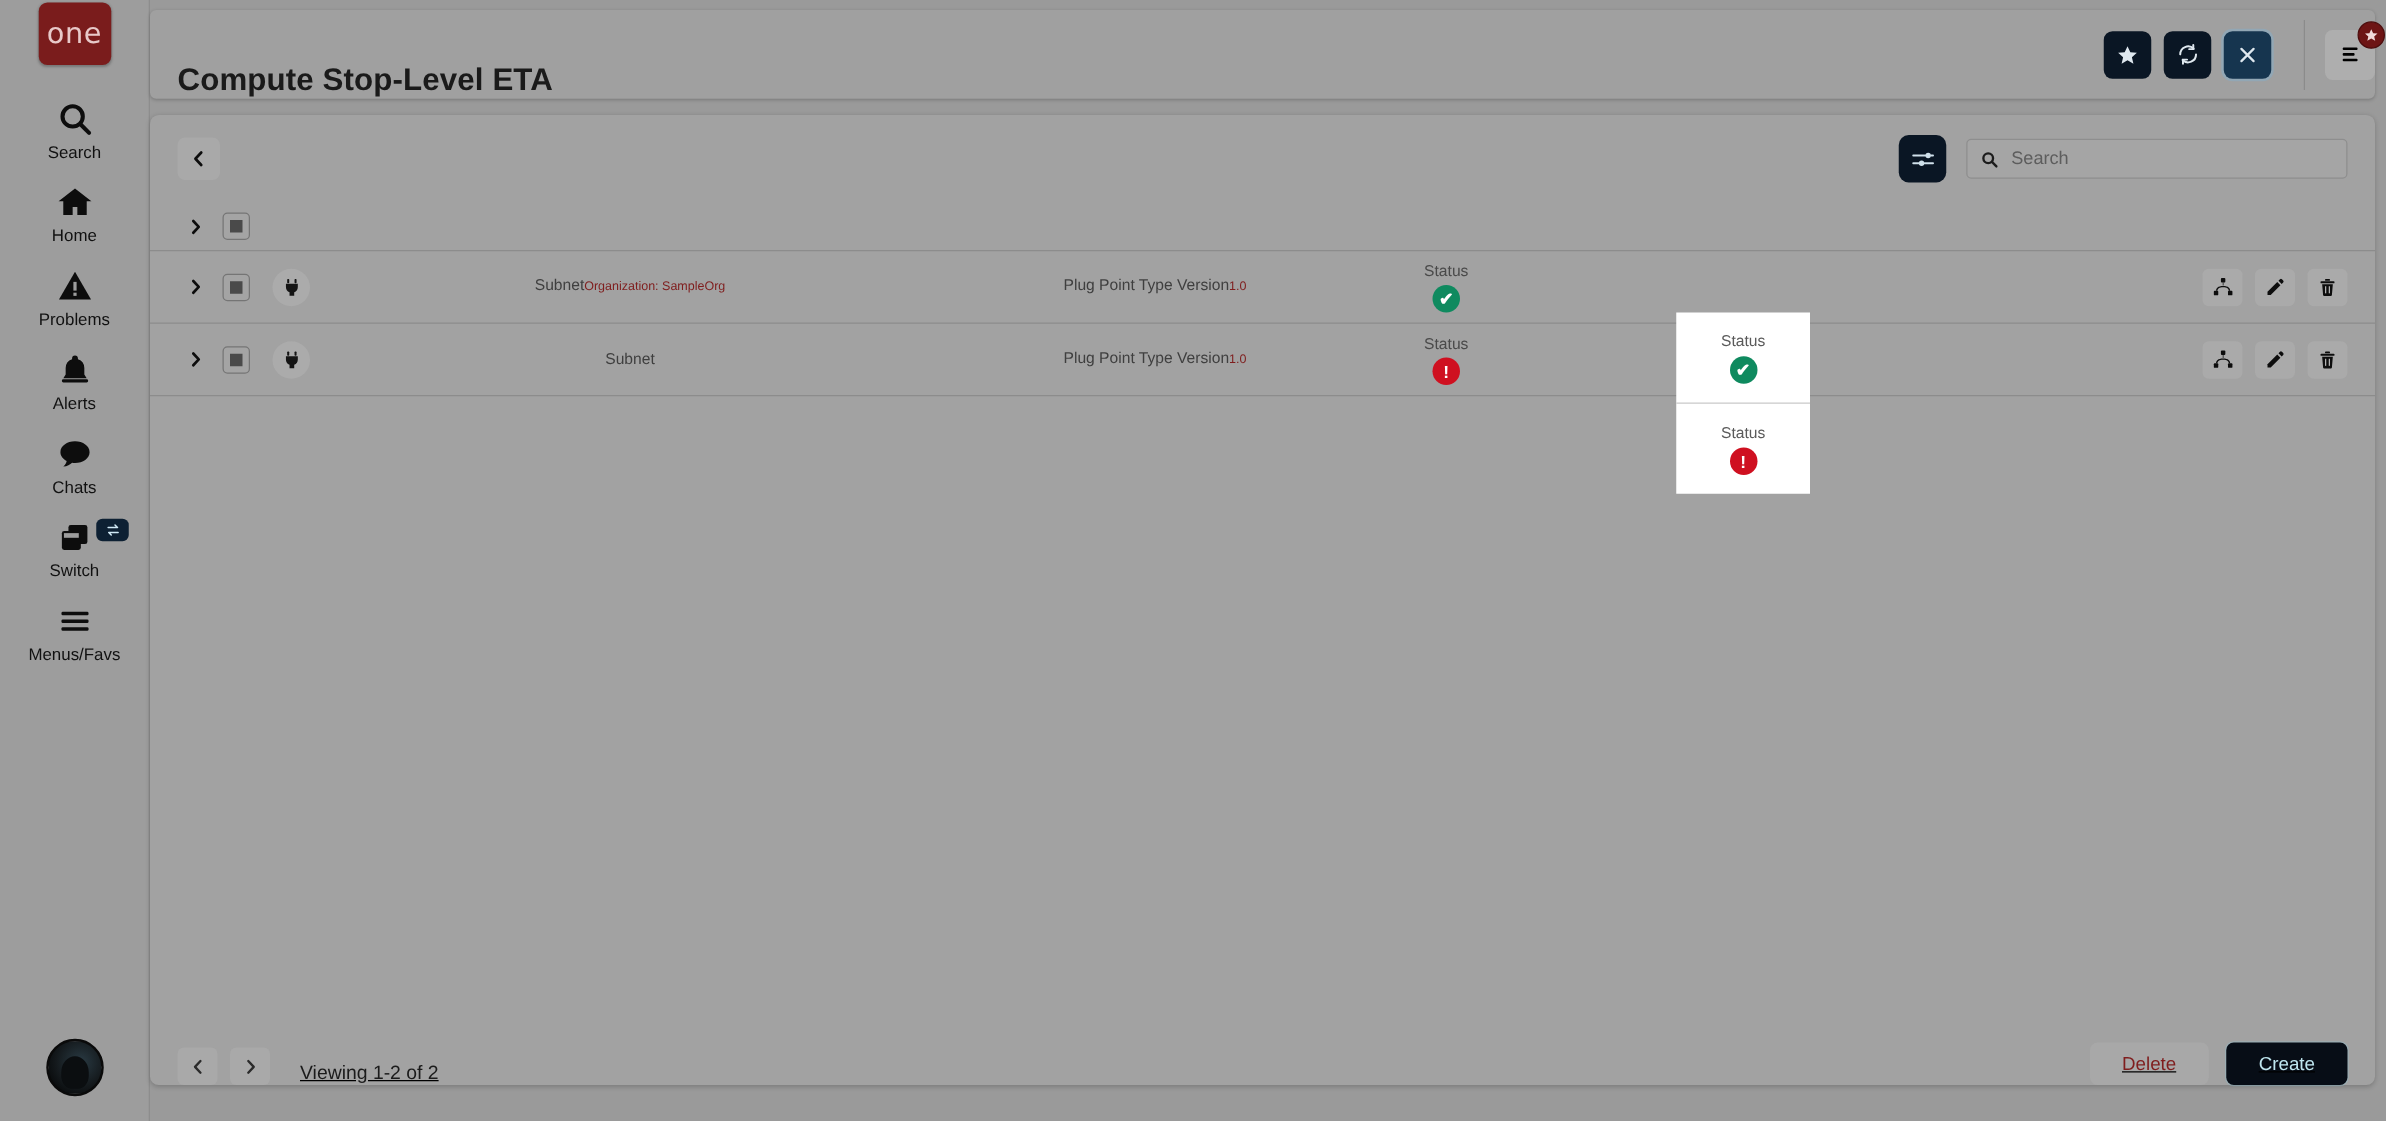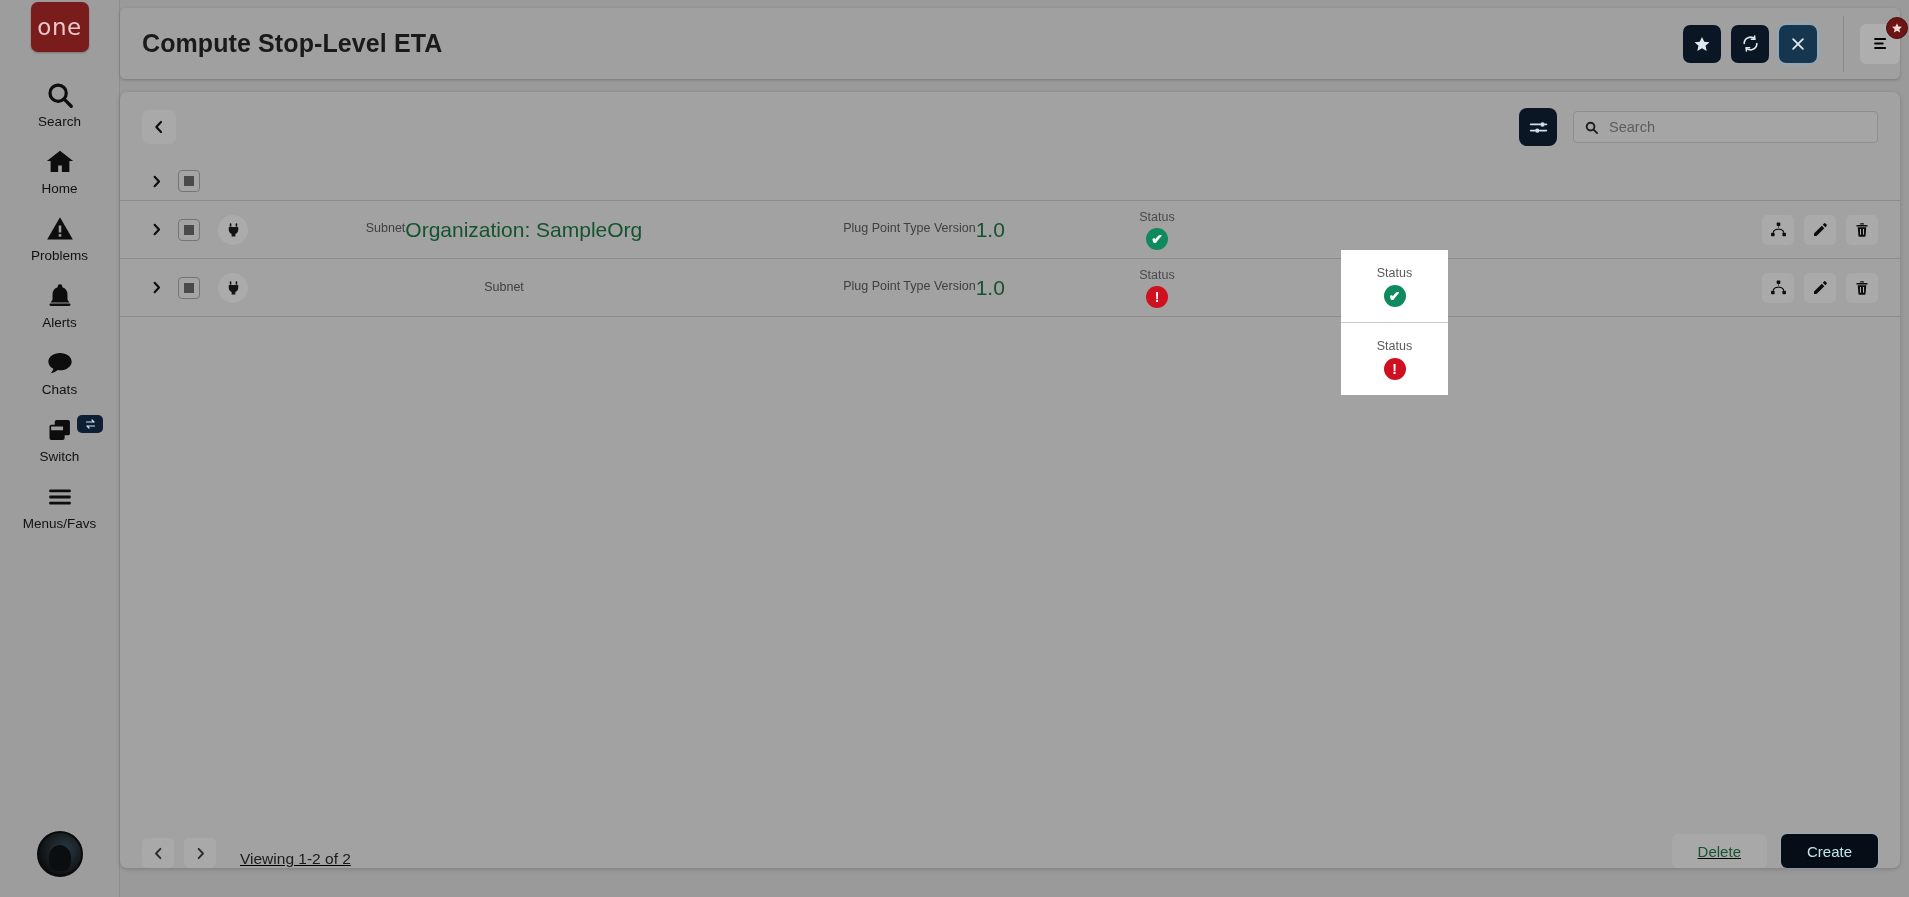--- a/index.html
+++ b/index.html
@@ -90,21 +90,21 @@
   }
 
   
   .header-card {
     position: absolute;
     left: 0; top: 8px; right: 9px;
     height: 71px;
     background: #a0a0a0;
     border-radius: 5px;
     box-shadow: 0 1px 3px rgba(0,0,0,.22);
-    display: flex; align-items: center;
+    display: flex; align-items: flex-end;
   }
   .page-title {
     font-size: 25px; font-weight: bold; color: #1a1a1a;
     margin-left: 22px;
     letter-spacing: .1px;
   }
   .header-actions {
     margin-left: auto;
     display: flex; align-items: center;
     height: 100%;
@@ -231,21 +231,21 @@
   }
   .chkbox i { width: 10px; height: 10px; background: #4a4a4a; display: block; }
   .plug-ic {
     width: 30px; height: 30px; border-radius: 50%;
     background: rgba(178,178,178,.55);
     display: flex; align-items: center; justify-content: center;
     margin-left: 18px; color: #141414;
   }
   .cell { display: flex; flex-direction: row; justify-content: center; }
   .cell .lbl { font-size: 12.5px; color: #3f3f3f; line-height: 17px; }
-  .cell .val { font-size: 21px; color: #14532d; line-height: 20px; }
+  .cell .val { font-size: 10px; color: #7f1d1d; line-height: 20px; }
   .cell.name { margin-left: 16px; width: 480px; }
   .cell.ppv  { width: 360px; }
   .status-cell {
     width: 106px; display: flex; flex-direction: column;
     align-items: center; justify-content: center;
   }
   .status-cell .lbl { font-size: 12.5px; color: #4a4a4a; margin-bottom: 4px; }
   .badge {
     width: 22px; height: 22px; border-radius: 50%;
     display: flex; align-items: center; justify-content: center;
@@ -297,21 +297,21 @@
     display: flex; align-items: center; justify-content: center;
     color: #2b2b2b; margin-right: 10px; cursor: pointer;
   }
   .viewing { font-size: 15.5px; color: #1b1b1b; margin-left: 14px; }
   .footer-right { margin-left: auto; display: flex; align-items: center; }
   .btn {
     height: 34px; border-radius: 6px;
     display: flex; align-items: center; justify-content: center;
     font-size: 15px; cursor: pointer; padding: 0 26px;
   }
-  .btn.delete { background: #a8a8a8; color: #14532d; margin-right: 14px; }
+  .btn.delete { background: #a8a8a8; color: #7f1d1d; margin-right: 14px; }
   .btn.create { background: #070d16; color: #bfe6ef; box-shadow: 0 0 0 1px rgba(140,200,220,.3); }
 </style>
 </head>
 <body>
 
 <div class="page">
 
   <div class="sidebar">
 
     <div class="logo">

